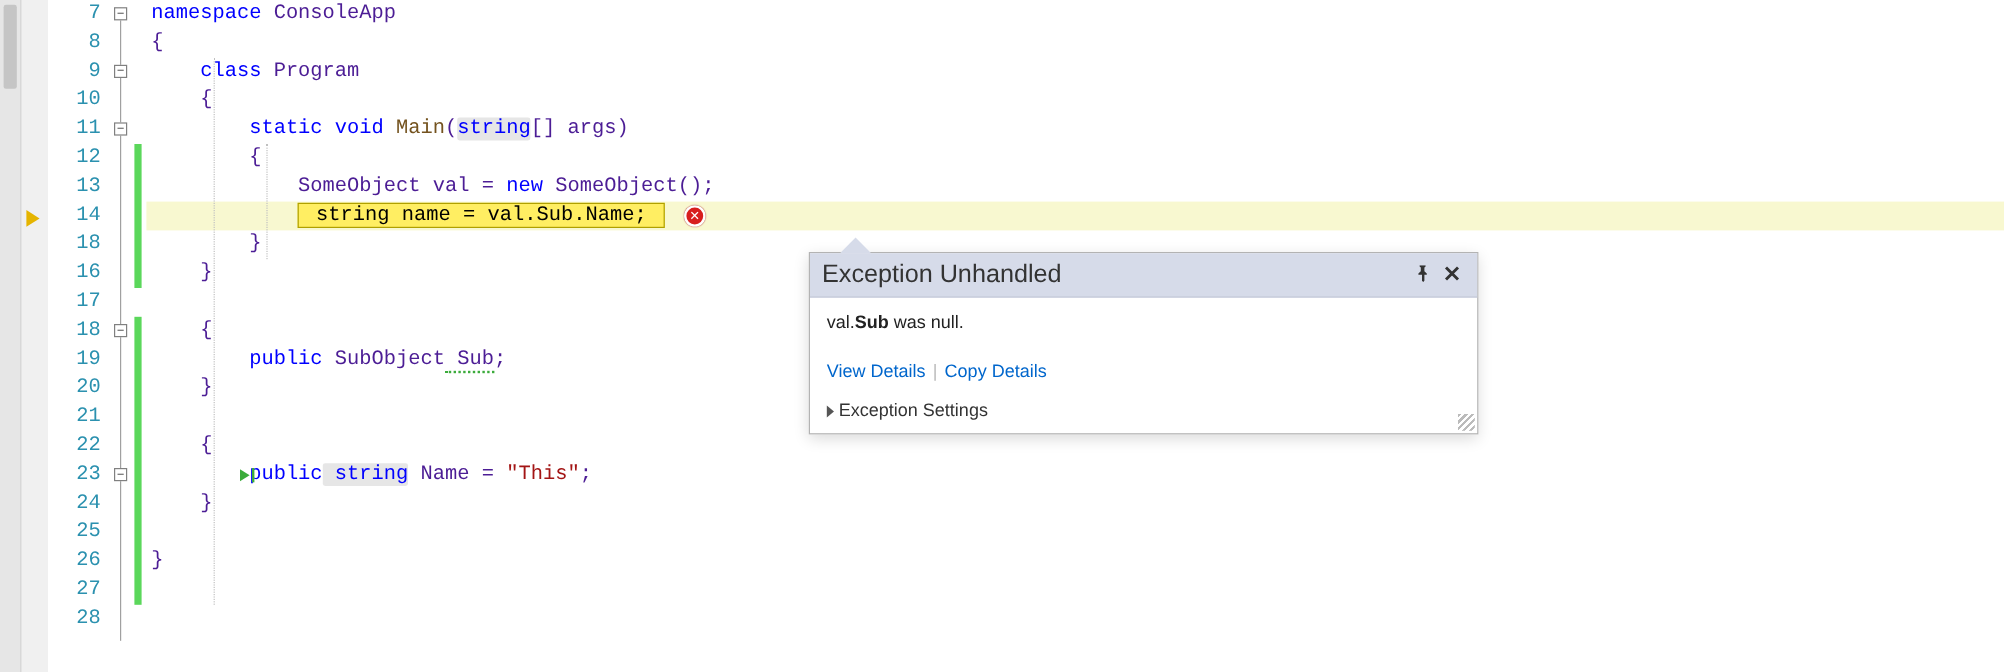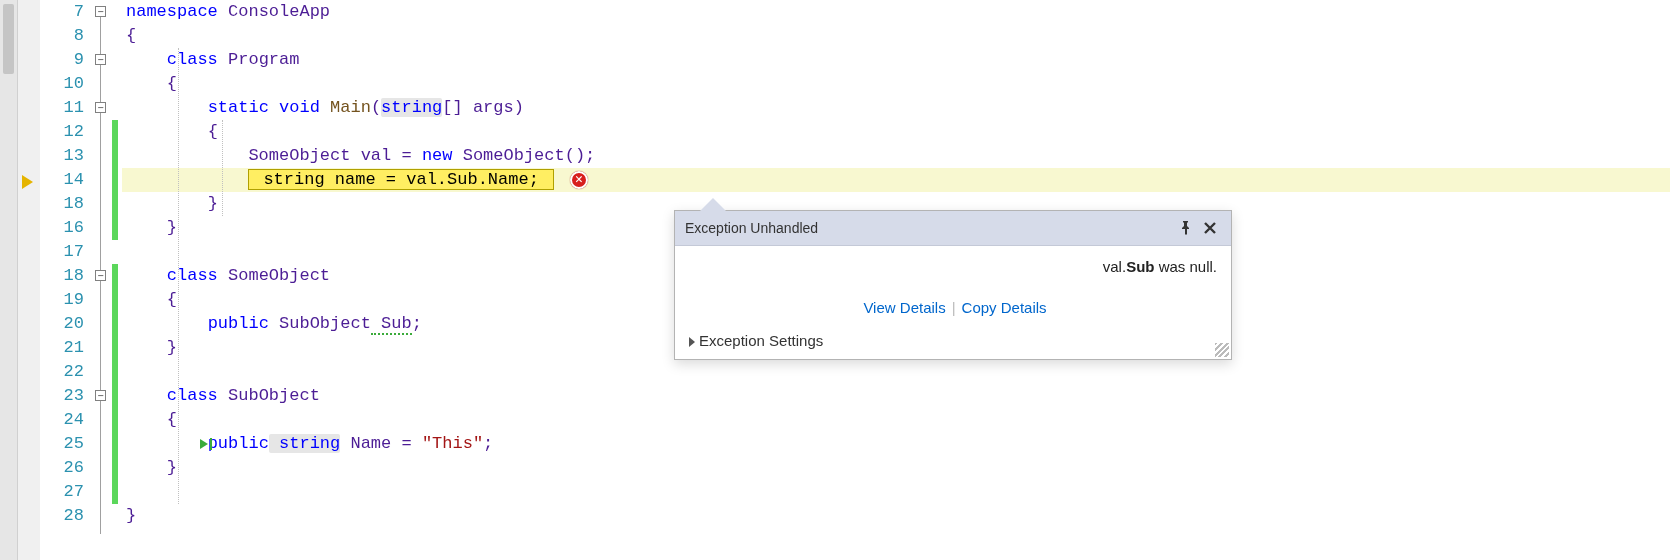--- a/index.html
+++ b/index.html
@@ -200,43 +200,42 @@
     content:"";
     position:absolute;
     top:1px; left:-12px;
     border-left:12px solid transparent;
     border-right:12px solid transparent;
     border-bottom:12px solid #d6dbe9;
   }
   .ex-head {
     background:#d6dbe9;
     padding:6px 10px;
-    font-size:14px;
+    font-size:21px;
     color:#333;
     border-bottom:1px solid #c4c9d7;
     display:flex;
-    align-items:center;
+    align-items:flex-start;
   }
   .ex-head .title { flex:1; }
   .ex-head .pin, .ex-head .close {
     width:22px; height:22px;
     display:flex; align-items:center; justify-content:center;
     cursor:pointer;
     color:#333;
     margin-left:2px;
   }
   .ex-body { padding:12px 14px 10px 14px; color:#222; }
   .ex-msg { margin-bottom:18px; line-height:1.4; }
   .ex-msg b { font-weight:700; }
-  .ex-null { margin-bottom:14px;text-align:right; }
+  .ex-null { margin-bottom:14px; }
   .ex-null b { font-weight:700; }
   .ex-links {
     padding:0 10px 10px 14px;
     font-size:15px;
-    text-align:center;
   }
   .ex-links a {
     color:#0066cc;
     text-decoration:none;
     cursor:pointer;
   }
   .ex-links .sep { color:#bbb; padding:0 6px; }
   .ex-settings {
     padding:6px 14px 10px 14px;
     color:#333;
@@ -321,26 +320,24 @@
     <div class="code-line"><span class="id">{</span></div>
     <div class="code-line">    <span class="kw">class</span> <span class="typ">Program</span></div>
     <div class="code-line">    <span class="id">{</span></div>
     <div class="code-line">        <span class="kw">static</span> <span class="kw">void</span> <span class="mm">Main</span><span class="id">(</span><span class="kw bg-usage">string</span><span class="id">[]</span><span class="id"> args</span><span class="id">)</span></div>
     <div class="code-line">        <span class="id">{</span></div>
     <div class="code-line">            <span class="typ">SomeObject</span><span class="id"> val </span><span class="id">= </span><span class="kw">new</span><span class="typ"> SomeObject</span><span class="id">();</span></div>
     <div class="code-line" style="position:relative;z-index:1;">            <span class="cur-stmt">string name = val.Sub.Name;</span><span class="err-glyph" style="left:448px;"></span></div>
     <div class="code-line">        <span class="id">}</span></div>
     <div class="code-line">    <span class="id">}</span></div>
     <div class="code-line"><span></span></div>
-    <div class="code-line">    <span class="kw">class</span> <span class="typ">SomeObject</span></div>
     <div class="code-line">    <span class="id">{</span></div>
     <div class="code-line">        <span class="kw">public</span><span class="typ"> SubObject</span><span class="id sq-under"> Sub</span><span class="id">;</span></div>
     <div class="code-line">    <span class="id">}</span></div>
     <div class="code-line"><span></span></div>
-    <div class="code-line">    <span class="kw">class</span> <span class="typ">SubObject</span></div>
     <div class="code-line">    <span class="id">{</span></div>
     <div class="code-line" style="position:relative;">        <span class="step-arrow-green" style="top:7px; left:78px;"></span><span class="step-bar-green" style="top:6px; left:88px;"></span><span class="kw">public</span><span class="kw bg-usage"> string</span><span class="id"> Name </span><span class="id">= </span><span class="str">"This"</span><span class="id">;</span></div>
     <div class="code-line">    <span class="id">}</span></div>
     <div class="code-line"><span></span></div>
     <div class="code-line"><span class="id">}</span></div>
 
     <div class="ex-popup">
       <div class="callout-tip"></div>
       <div class="ex-head">
         <span class="title">Exception Unhandled</span>

